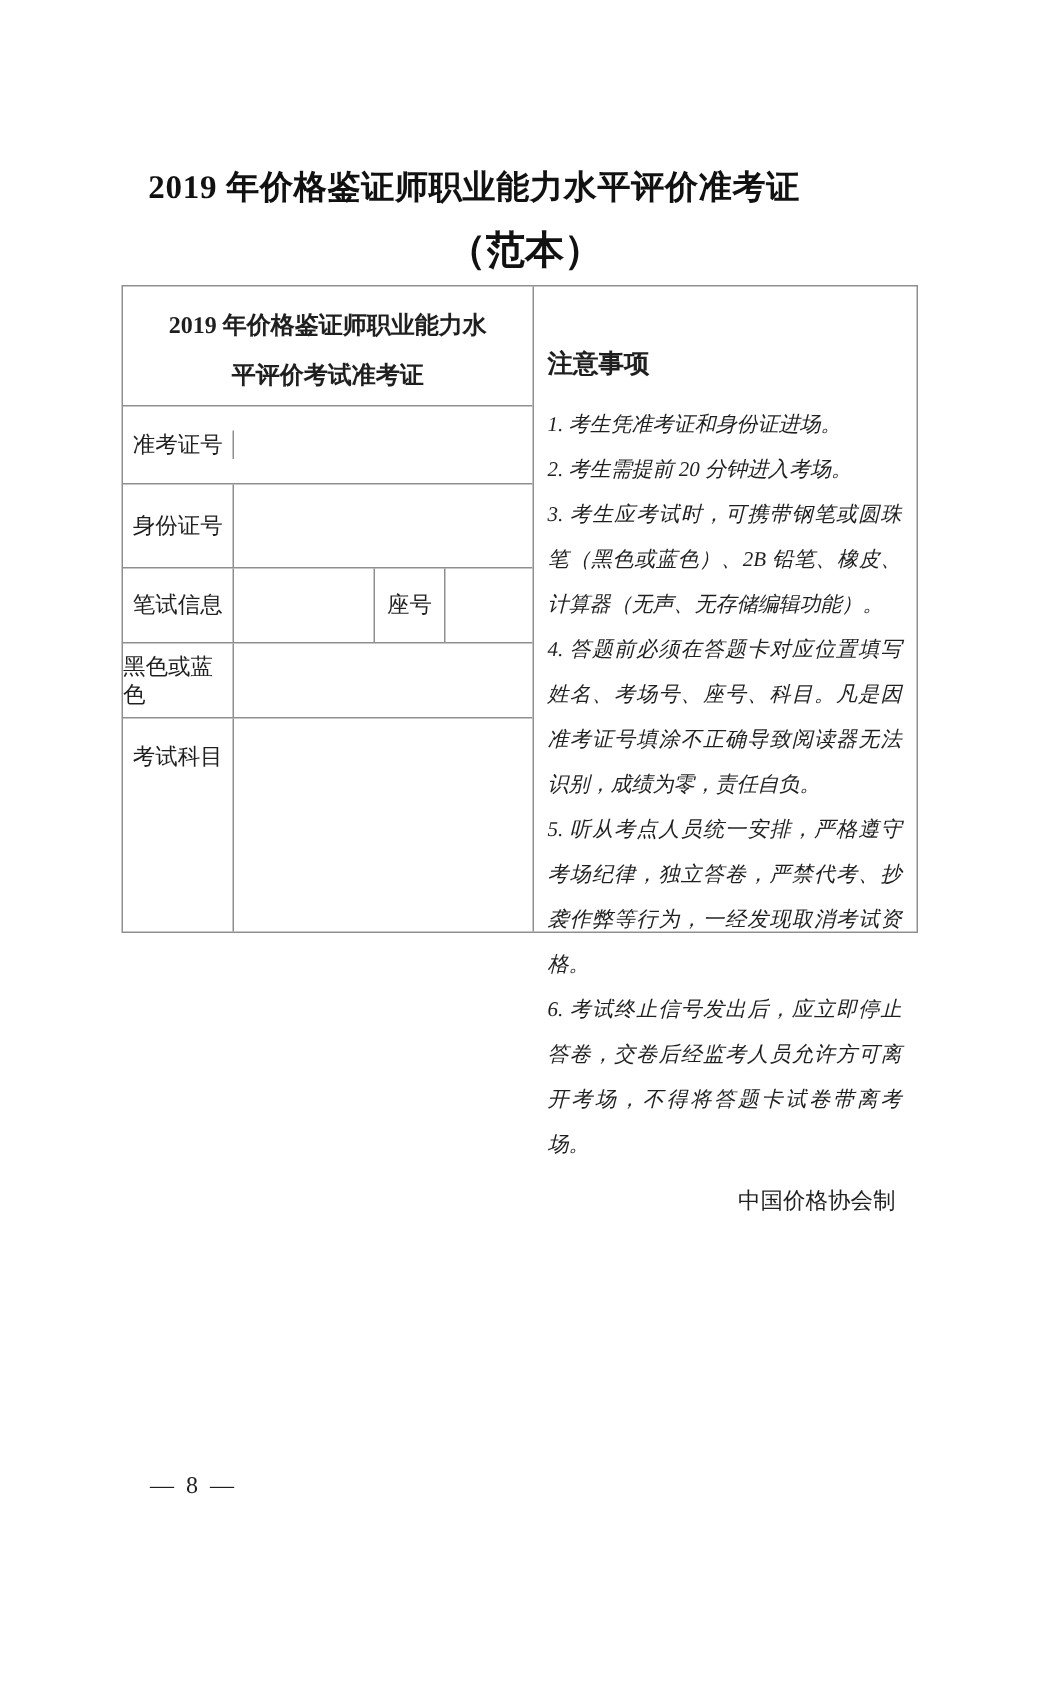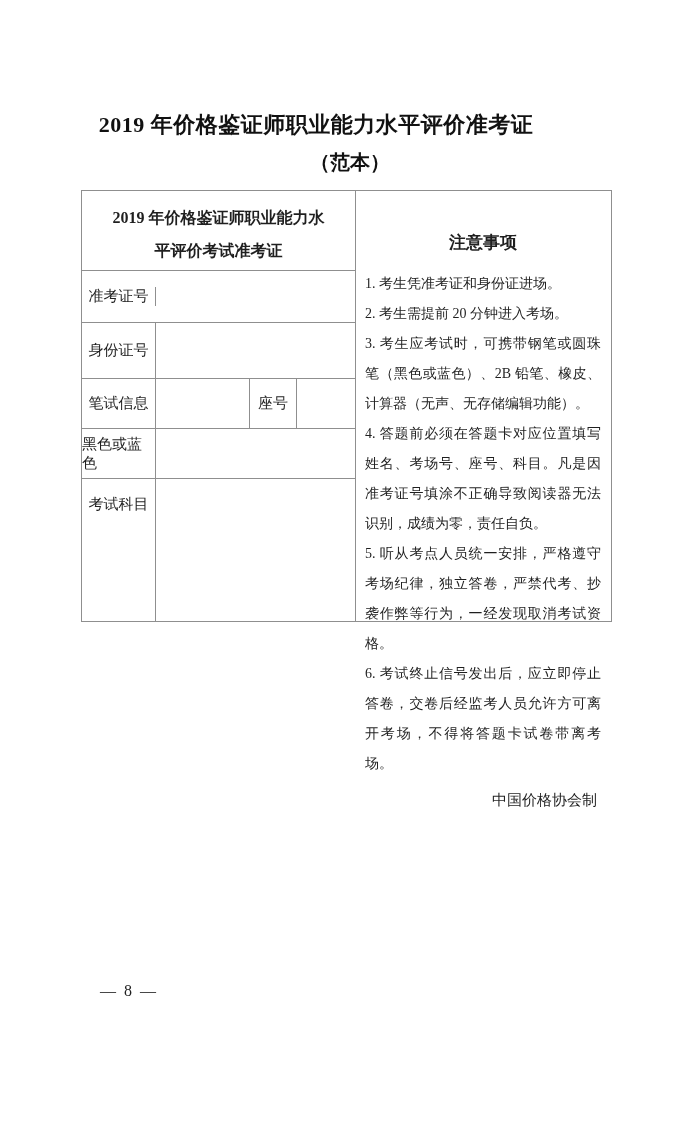--- a/index.html
+++ b/index.html
@@ -11,21 +11,21 @@
     font-family: "Liberation Serif", "DejaVu Serif", serif;
     color: #1f1f1f;
   }
   .doc-title {
     position: absolute; top: 110px; left: 0; width: 632px;
     text-align: center; font-size: 22px; font-weight: bold;
     color: #111111; margin: 0; letter-spacing: 0.5px;
   }
   .doc-subtitle {
     position: absolute; top: 149px; left: 0; width: 700px;
-    text-align: center; font-size: 20px; font-weight: bold;
+    text-align: center; font-size: 26px; font-weight: bold;
     color: #111111; margin: 0;
   }
   .ticket-table {
     position: absolute; left: 81px; top: 190px;
     width: 531px; height: 432px;
     border: 1.5px solid #8f8f8f;
     display: flex;
   }
   .left-section {
     width: 274px; flex: 0 0 274px;
@@ -57,26 +57,26 @@
     width: 47px; flex: 0 0 47px;
     display: flex; align-items: center; justify-content: center;
     font-size: 15px;
   }
   .cell.value { width: 94px; flex: 0 0 94px; }
   .notes-section {
     flex: 1 1 auto;
     padding: 40px 10px 0 9px;
   }
   .notes-title {
-    text-align: center; font-weight: bold; font-size: 17px;
+    text-align: left; font-weight: bold; font-size: 17px;
     margin: 0 0 15px 0;
   }
   .notes-section p {
     margin: 0; font-size: 14px; line-height: 30px;
-    text-align: justify; text-justify: inter-character;
+    text-align: justify; text-justify: inter-character; font-style: italic;
   }
   .issuer {
     position: absolute; top: 791px; left: 81px; width: 516px;
     text-align: right; font-size: 15px;
   }
   .page-number {
     position: absolute; top: 982px; left: 100px;
     font-size: 16px; letter-spacing: 2px;
   }
 </style>

